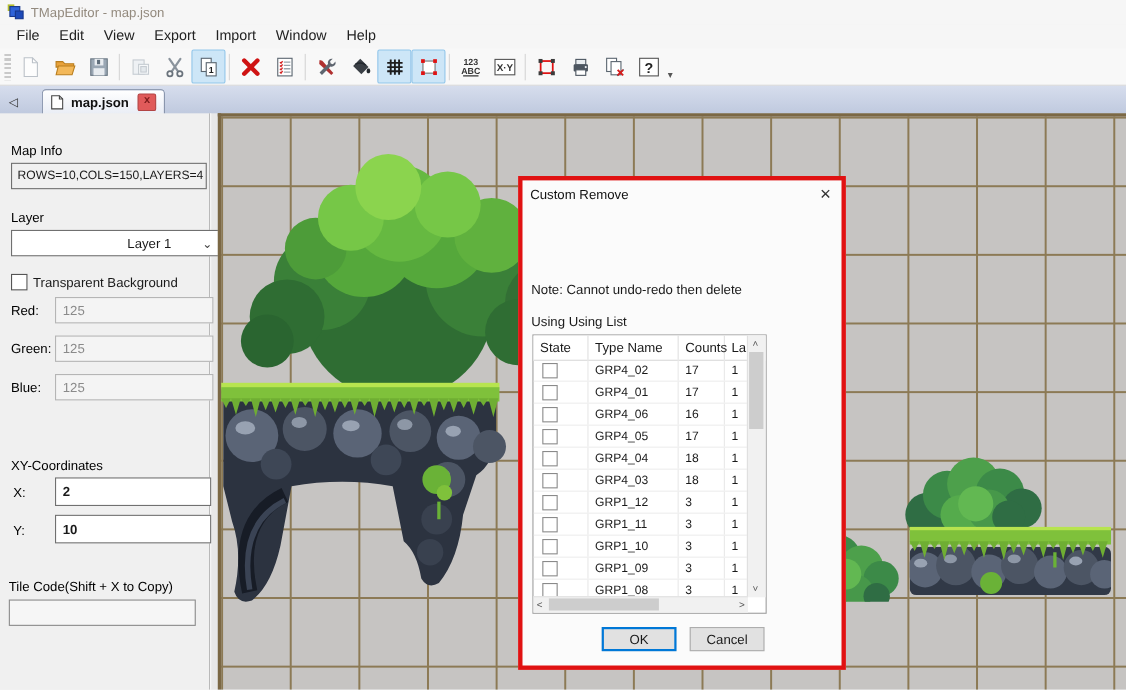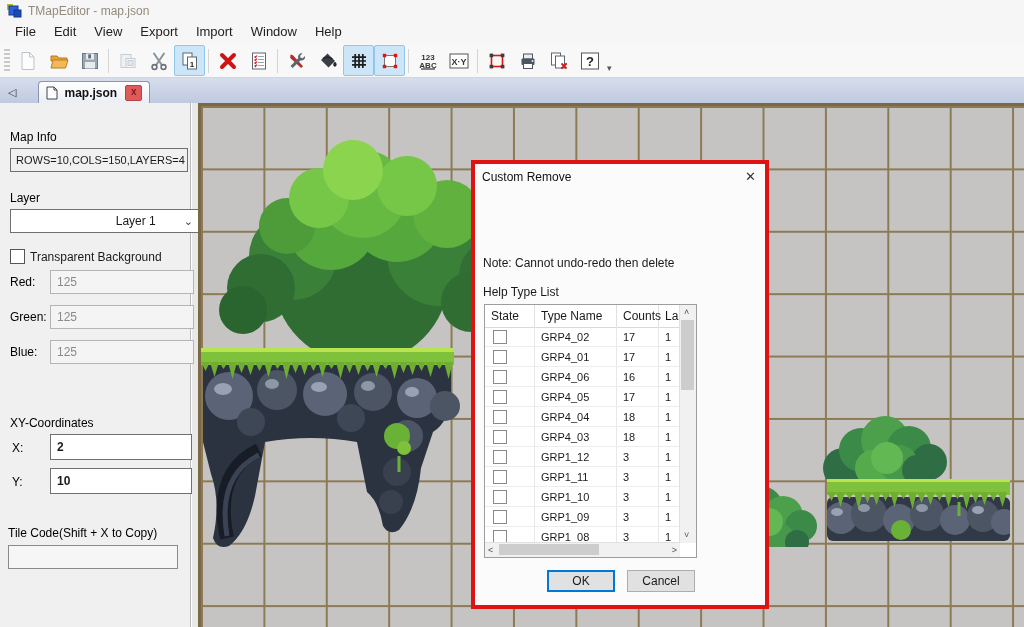--- a/index.html
+++ b/index.html
@@ -456,21 +456,21 @@
           <path d="M758,396 v14" stroke="#6ab237" stroke-width="3"></path>
         </g>
       </svg>
     </div>
   </div>
 
   <div class="dialog">
     <div class="dlg-title">Custom Remove</div>
     <div class="dlg-close">✕</div>
     <div class="dlg-note">Note: Cannot undo-redo then delete</div>
-    <div class="dlg-list-label">Help Type List</div>
+    <div class="dlg-list-label">Using Using List</div>
 
     <div class="ttable">
       <div class="thead">
         <div class="thc c-state">State</div>
         <div class="thc c-type">Type Name</div>
         <div class="thc c-counts">Counts</div>
         <div class="thc c-layer">La</div>
       </div>
       <div class="tbody">
           <div class="trow">

